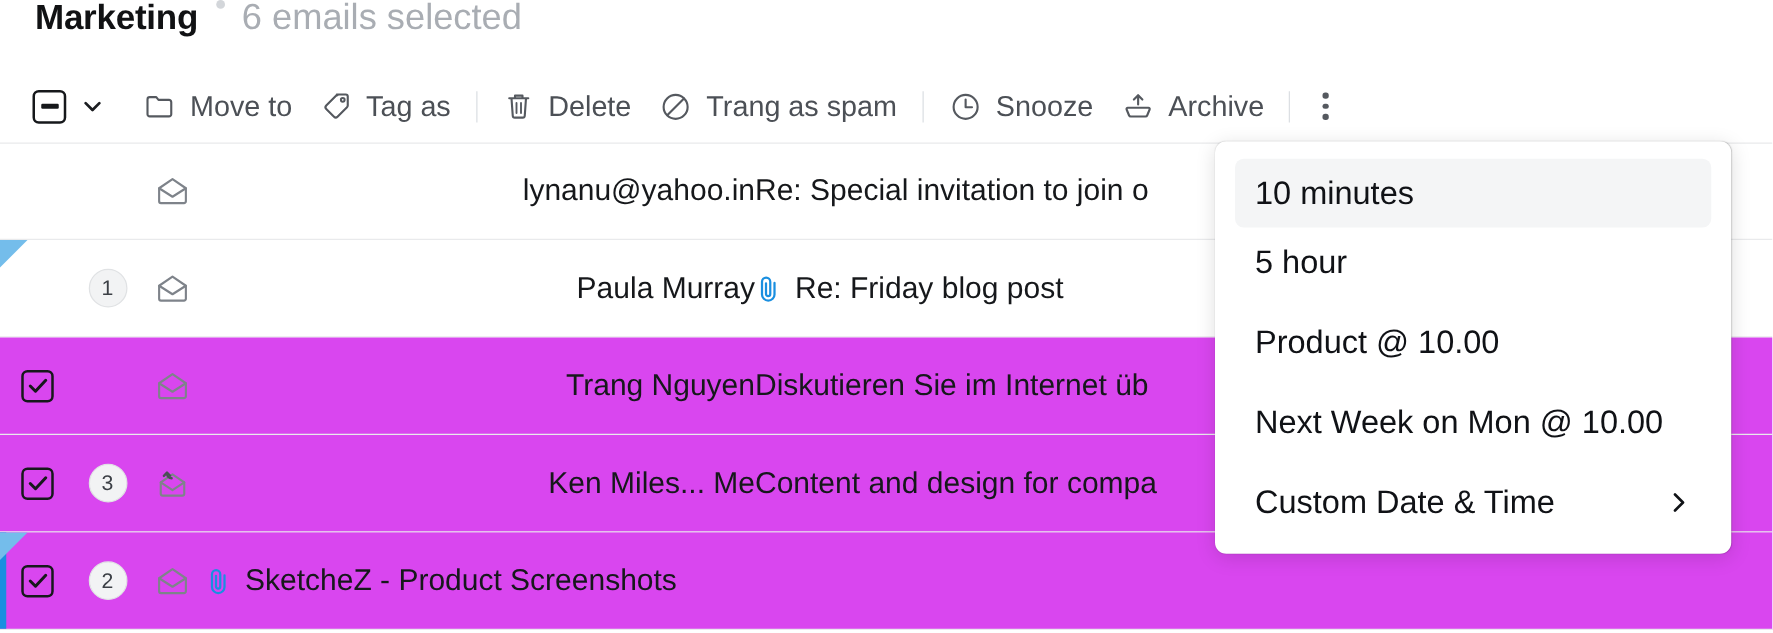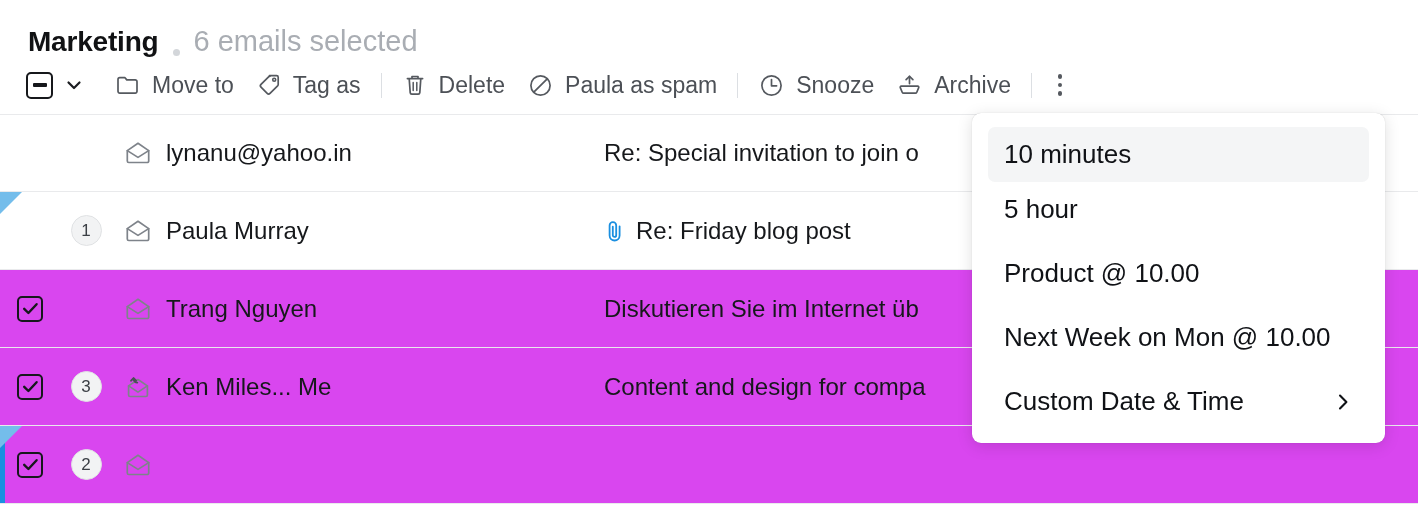--- a/index.html
+++ b/index.html
@@ -9,21 +9,21 @@
     font-family:"Liberation Sans", sans-serif;
     overflow:hidden;
     position:relative;
     -webkit-font-smoothing:antialiased;
   }
   #app{position:relative;width:1418px;height:506px;overflow:hidden;}
 
   
   .header{
     position:absolute;left:0;top:0;width:1418px;height:56px;
-    display:flex;align-items:flex-end;padding-left:28px;box-sizing:border-box;
+    display:flex;align-items:flex-start;padding-left:28px;box-sizing:border-box;
   }
   .folder-title{
     font-size:28px;font-weight:bold;color:#111214;letter-spacing:-0.2px;
     line-height:1;
   }
   .dot-sep{
     width:7px;height:7px;border-radius:50%;background:#d3d6da;
     margin:0 13px 0 15px;flex:none;
   }
   .sel-count{font-size:29px;color:#a9adb3;line-height:1;}
@@ -86,21 +86,21 @@
   .cell-count{width:52px;display:flex;align-items:center;justify-content:center;flex:none;}
   .count-badge{
     width:31px;height:31px;border-radius:50%;background:#f2f3f4;
     border:1px solid #e0e2e4;
     display:flex;align-items:center;justify-content:center;
     font-size:17px;color:#3c4046;box-sizing:border-box;
   }
   .cell-env{width:52px;display:flex;align-items:center;justify-content:center;flex:none;}
   .cell-sender{
     width:440px;font-size:24px;color:#16181b;white-space:nowrap;
-    overflow:hidden;flex:none;padding-left:2px;box-sizing:border-box;
+    overflow:hidden;flex:none;padding-left:2px;box-sizing:border-box;text-align:right;
   }
   .cell-subject{
     flex:1;display:flex;align-items:center;gap:10px;
     font-size:24px;color:#16181b;white-space:nowrap;overflow:hidden;
     padding-right:10px;
   }
   .clip-icon{flex:none;display:flex;align-items:center;}
 
   
   .menu{
@@ -175,21 +175,21 @@
       <span class="lbl">Delete</span>
     </div>
 
     <div class="tb-item">
       <span class="tb-icon">
         <svg width="27" height="27" viewBox="0 0 27 27">
           <circle cx="13.5" cy="13.5" r="9.6" fill="none" stroke="#55595f" stroke-width="1.7"></circle>
           <path d="M6.8 20.2 L20.2 6.8" fill="none" stroke="#55595f" stroke-width="1.7" stroke-linecap="round"></path>
         </svg>
       </span>
-      <span class="lbl">Paula as spam</span>
+      <span class="lbl">Trang as spam</span>
     </div>
 
     <div class="tb-div"></div>
 
     <div class="tb-item">
       <span class="tb-icon">
         <svg width="27" height="27" viewBox="0 0 27 27">
           <circle cx="13.5" cy="13.5" r="9.6" fill="none" stroke="#55595f" stroke-width="1.7"></circle>
           <path d="M13.5 7.6 v6.2 h5.1" fill="none" stroke="#55595f" stroke-width="1.7" stroke-linecap="round" stroke-linejoin="round"></path>
         </svg>
@@ -315,20 +315,28 @@
       </div>
       <div class="cell-count">
         <span class="count-badge">2</span>
       </div>
       <div class="cell-env">
         <svg width="30" height="30" viewBox="0 0 30 30">
           <path d="M4.3 12.6 L15 5.3 L25.7 12.6 V23 a1.5 1.5 0 0 1 -1.5 1.5 H5.8 A1.5 1.5 0 0 1 4.3 23 Z" fill="none" stroke="#7e838a" stroke-width="1.7" stroke-linejoin="round"></path>
           <path d="M4.3 12.6 L15 19.4 L25.7 12.6" fill="none" stroke="#7e838a" stroke-width="1.7" stroke-linecap="round" stroke-linejoin="round"></path>
         </svg>
       </div>
+      <div class="cell-subject">
+        <span class="clip-icon">
+          <svg width="22" height="26" viewBox="0 0 22 26">
+            <path d="M15.6 8.3 v9.2 a5 5 0 0 1 -10 0 V7.4 a3.3 3.3 0 0 1 6.6 0 v9.8 a1.7 1.7 0 0 1 -3.4 0 V8.6" fill="none" stroke="#1a8fe0" stroke-width="1.8" stroke-linecap="round" stroke-linejoin="round"></path>
+          </svg>
+        </span>
+        <span>SketcheZ - Product Screenshots</span>
+      </div>
     </div>
 
   </div>
 
   <div class="menu">
     <div class="menu-item active">
       <span>10 minutes</span>
     </div>
     <div class="menu-item">
       <span>5 hour</span>

